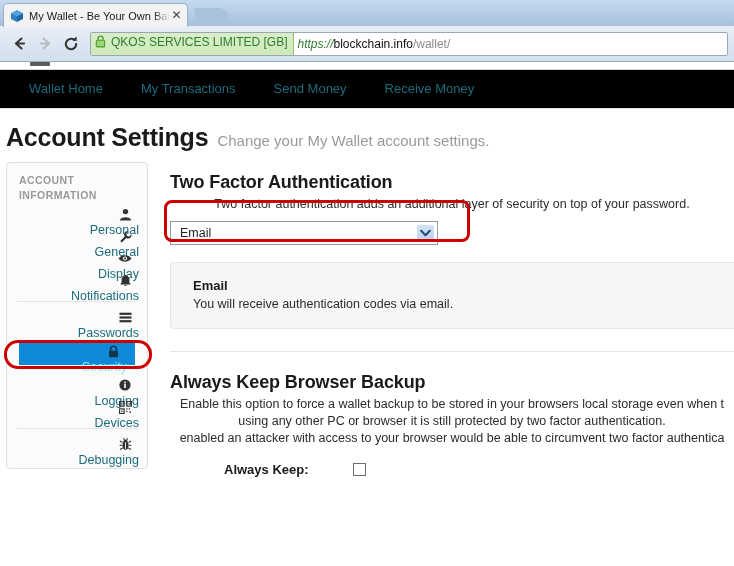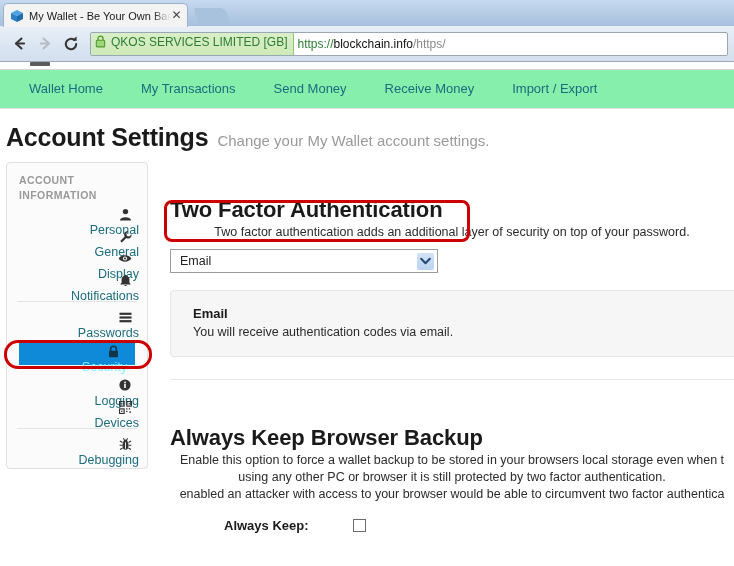--- a/index.html
+++ b/index.html
@@ -134,21 +134,21 @@
   }
 
   #url-text {
     font-size: 12px;
     white-space: nowrap;
     padding-left: 4px;
     color: #8a8a8a;
     line-height: 14px;
   }
   #url-text .host { color: #111111; }
-  #url-text .scheme { color: #2e7d32; }
+  #url-text .scheme { color: #2e7d32; font-style: italic; }
 
   
   #page {
     width: 734px;
     height: 503px;
     background: #ffffff;
     overflow: hidden;
     position: relative;
   }
 
@@ -164,21 +164,21 @@
     position: absolute;
     left: 30px; top: 0px;
     width: 20px; height: 4px;
     background: #5c5c5c;
     border-radius: 1px;
   }
 
   
   #mainnav {
     height: 39px;
-    background: #86efac;
+    background: #000000;
     border-bottom: 1px solid #e2e2e2;
     display: flex;
     align-items: center;
     padding-left: 10px;
   }
 
   .mainnav-item {
     font-size: 13px;
     color: #1b6c7d;
     padding: 0 19px;
@@ -286,26 +286,25 @@
   }
 
   
   #content {
     flex: 1 1 auto;
     padding-left: 22px;
     min-width: 0;
   }
 
   .sec-title {
-    font-size: 22px;
+    font-size: 18px;
     font-weight: bold;
     color: #1a1a1a;
     line-height: 24px;
     letter-spacing: -0.1px;
-    margin-top: 28px;
   }
   .sec-desc {
     font-size: 12.5px;
     color: #2b2b2b;
     line-height: 17px;
     margin-top: 2px;
     white-space: nowrap;
     text-align: center;
   }
 
@@ -456,36 +455,35 @@
       <div id="ev-badge">
         <span id="ev-lock">
           <svg width="11" height="13" viewBox="0 0 11 13">
             <path d="M3 5.5 V3.6 a2.5 2.5 0 0 1 5 0 V5.5" stroke="#4e9c2c" stroke-width="1.4" fill="none"></path>
             <rect x="1.3" y="5.3" width="8.4" height="6.6" rx="1" fill="#9fd67a" stroke="#4e9c2c" stroke-width="1.1"></rect>
           </svg>
         </span>
         <span id="ev-text">QKOS SERVICES LIMITED [GB]</span>
       </div>
       <div id="url-text">
-        <span class="scheme">https://</span><span class="host">blockchain.info</span><span>/https/</span>
+        <span class="scheme">https://</span><span class="host">blockchain.info</span><span>/wallet/</span>
       </div>
     </div>
   </div>
 </div>
 
 <div id="page">
 
   <div id="page-topcut"></div>
 
   <div id="mainnav">
     <div class="mainnav-item">Wallet Home</div>
     <div class="mainnav-item">My Transactions</div>
     <div class="mainnav-item">Send Money</div>
     <div class="mainnav-item">Receive Money</div>
-    <div class="mainnav-item">Import / Export</div>
   </div>
 
   <div id="page-heading">
     <span id="page-title">Account Settings</span>
     <span id="page-subtitle">Change your My Wallet account settings.</span>
   </div>
 
   <div id="body-wrap">
 
     <div id="sidebar">

